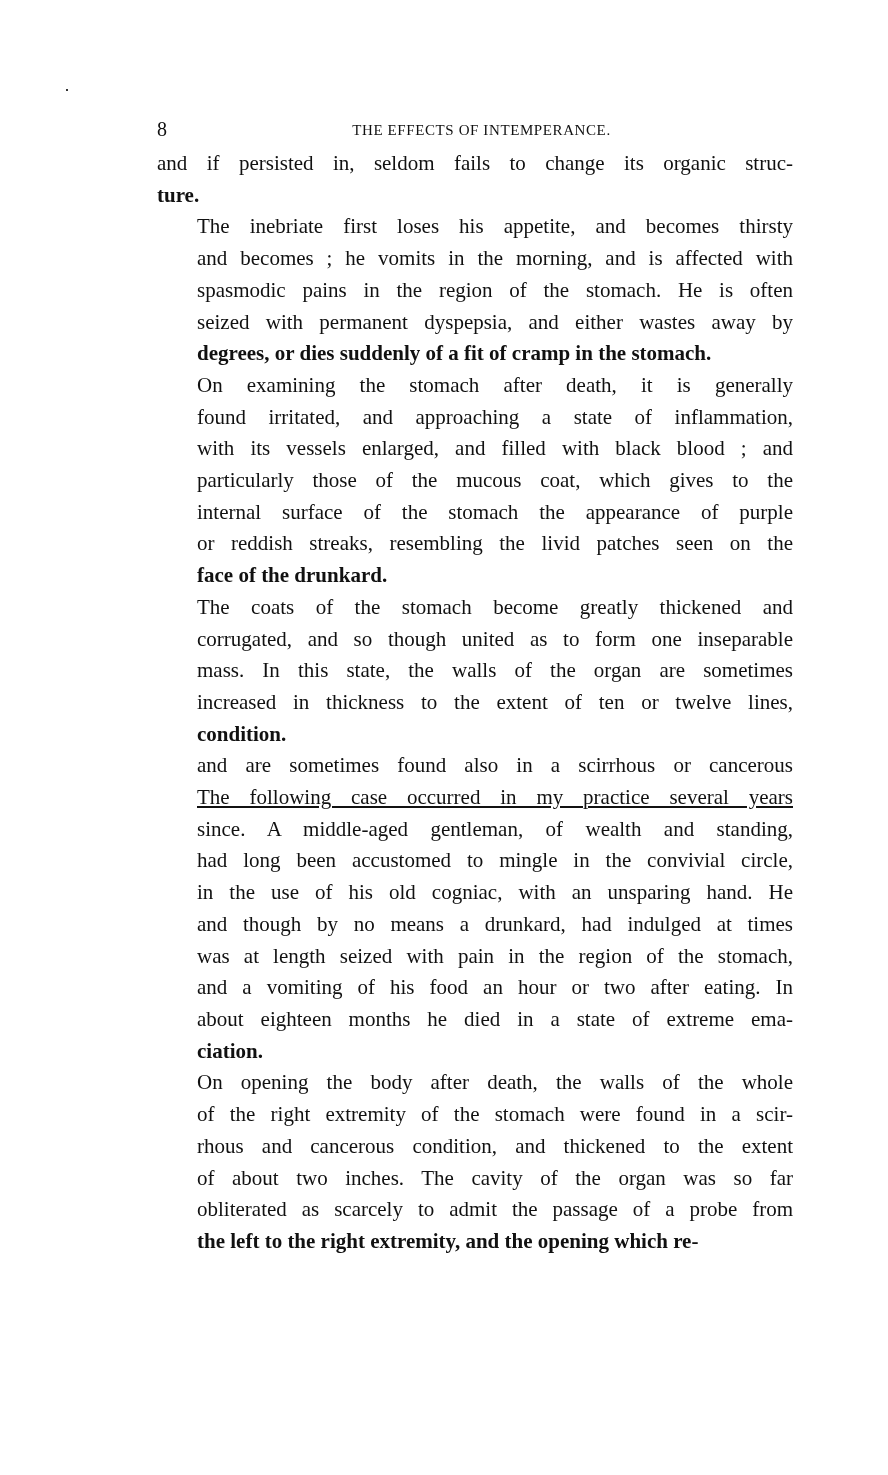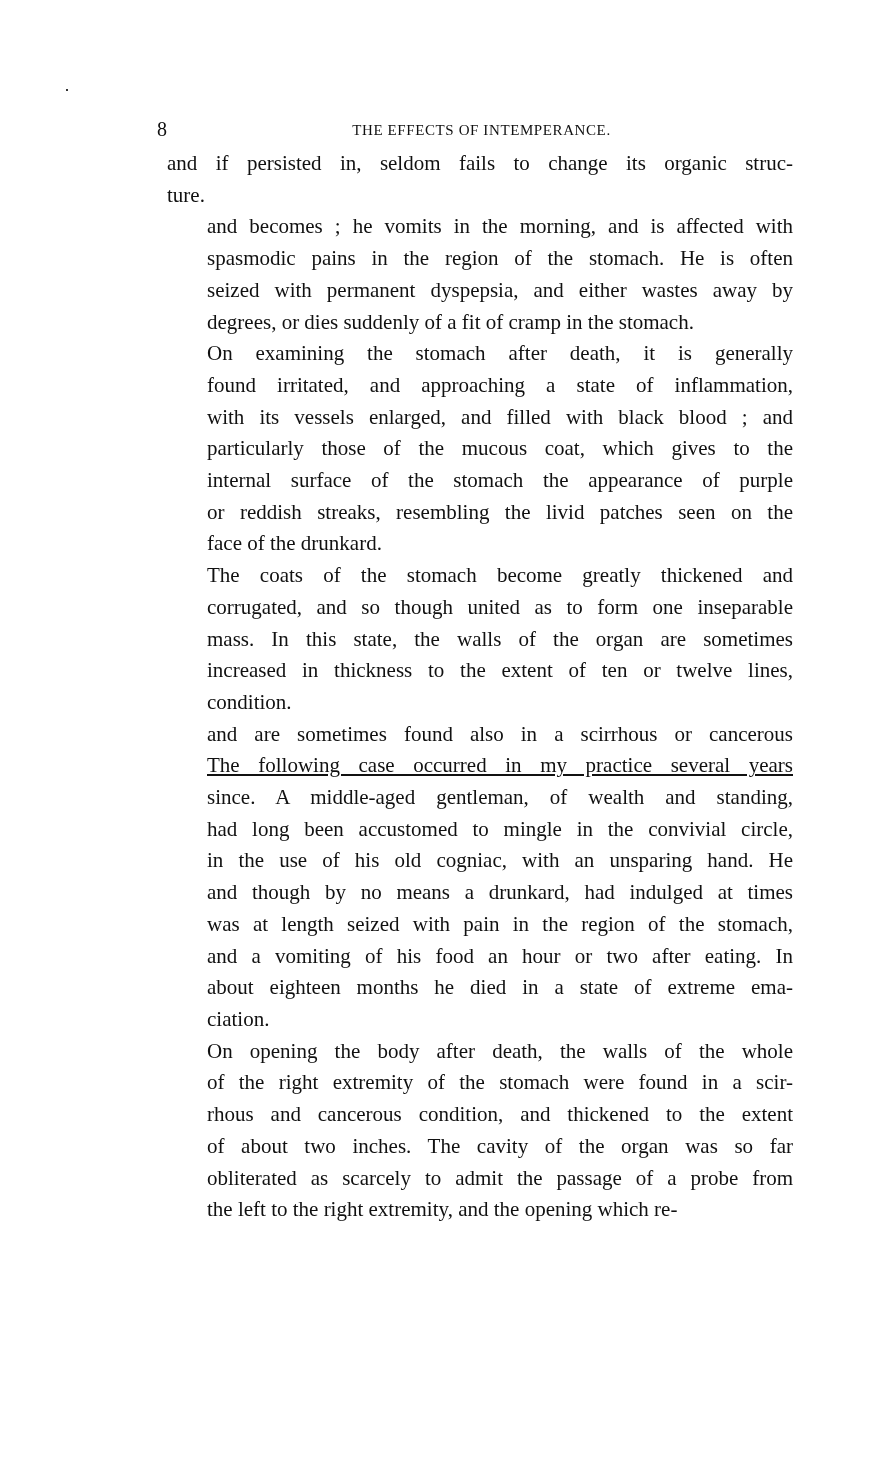--- a/index.html
+++ b/index.html
@@ -16,22 +16,22 @@
     .page-number { position: absolute; left: 0; top: 6px; font-size: 20px; }
     .head-title {
       position: absolute; left: 13px; right: 0; top: 10px;
       text-align: center; font-variant: small-caps; font-size: 15px; letter-spacing: 0.6px;
     }
     .body-text p {
       margin: 0; font-size: 21px; line-height: 31.7px;
       text-align: justify; text-align-last: auto;
     }
     .body-text p.indent { text-indent: 40px; }
-    .line { display: block; text-align: justify; text-align-last: justify; white-space: nowrap; margin-left: 10px; }
-    .line.last { text-align-last: left; }
+    .line { display: block; text-align: justify; text-align-last: justify; white-space: nowrap; }
+    .line.last { text-align-last: left; font-weight: bold; }
     .stray-mark {
       position: absolute; left: 66px; top: 89px; width: 2px; height: 2px; background: #333;
     }
   </style>
 </head>
 <body>
 
 <div class="stray-mark"></div>
 
 <div class="page">
@@ -39,20 +39,21 @@
     <span class="page-number">8</span>
     <span class="head-title">THE EFFECTS OF INTEMPERANCE.</span>
   </div>
 
   <div class="body-text" id="body-text">
       <p>
         <span class="line">and if persisted in, seldom fails to change its organic struc-</span>
         <span class="line last">ture.</span>
       </p>
       <p class="indent">
+        <span class="line" style="text-indent: 40px;">The inebriate first loses his appetite, and becomes thirsty</span>
         <span class="line">and becomes ; he vomits in the morning, and is affected with</span>
         <span class="line">spasmodic pains in the region of the stomach.  He is often</span>
         <span class="line">seized with permanent dyspepsia, and either wastes away by</span>
         <span class="line last">degrees, or dies suddenly of a fit of cramp in the stomach.</span>
       </p>
       <p class="indent">
         <span class="line" style="text-indent: 40px;">On examining the stomach after death, it is generally</span>
         <span class="line">found irritated, and approaching a state of inflammation,</span>
         <span class="line">with its vessels enlarged, and filled with black blood ; and</span>
         <span class="line">particularly those of the mucous coat, which gives to the</span>

